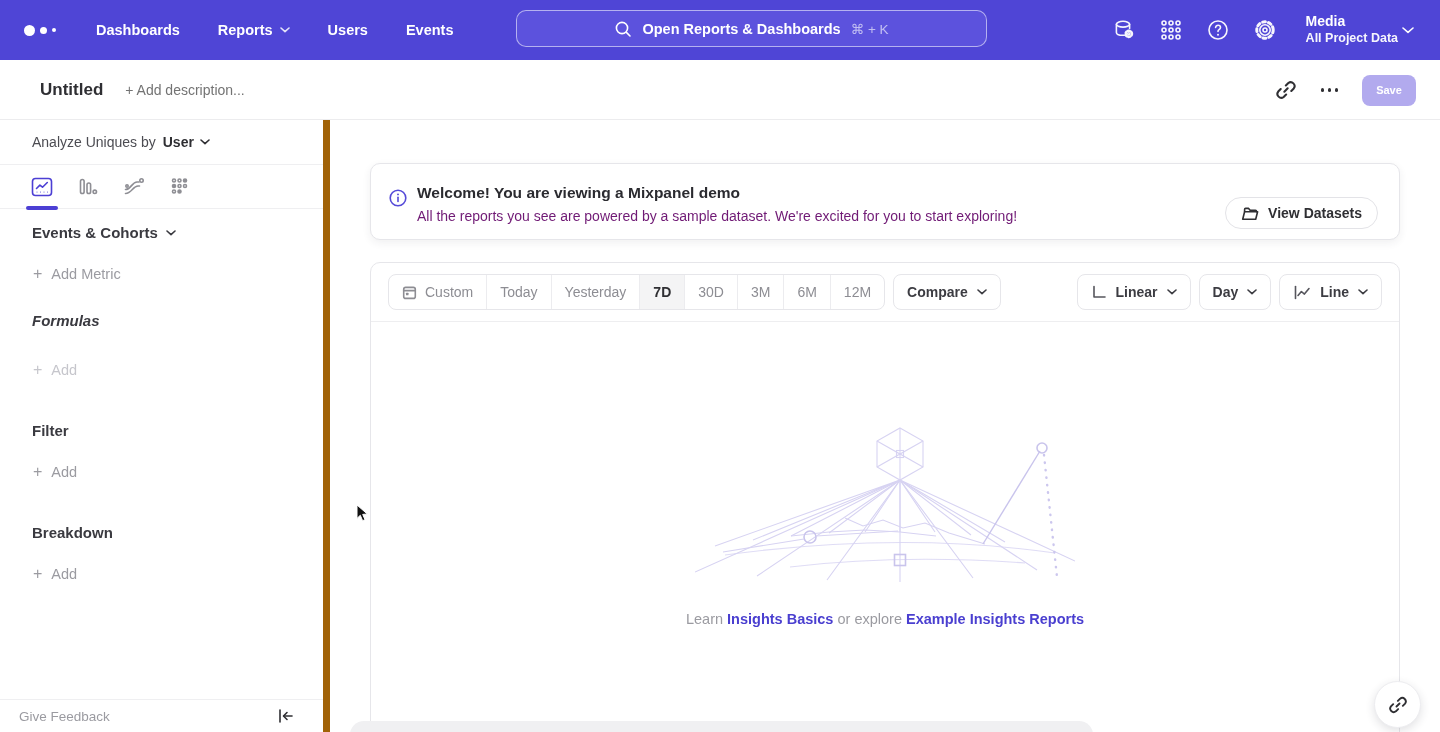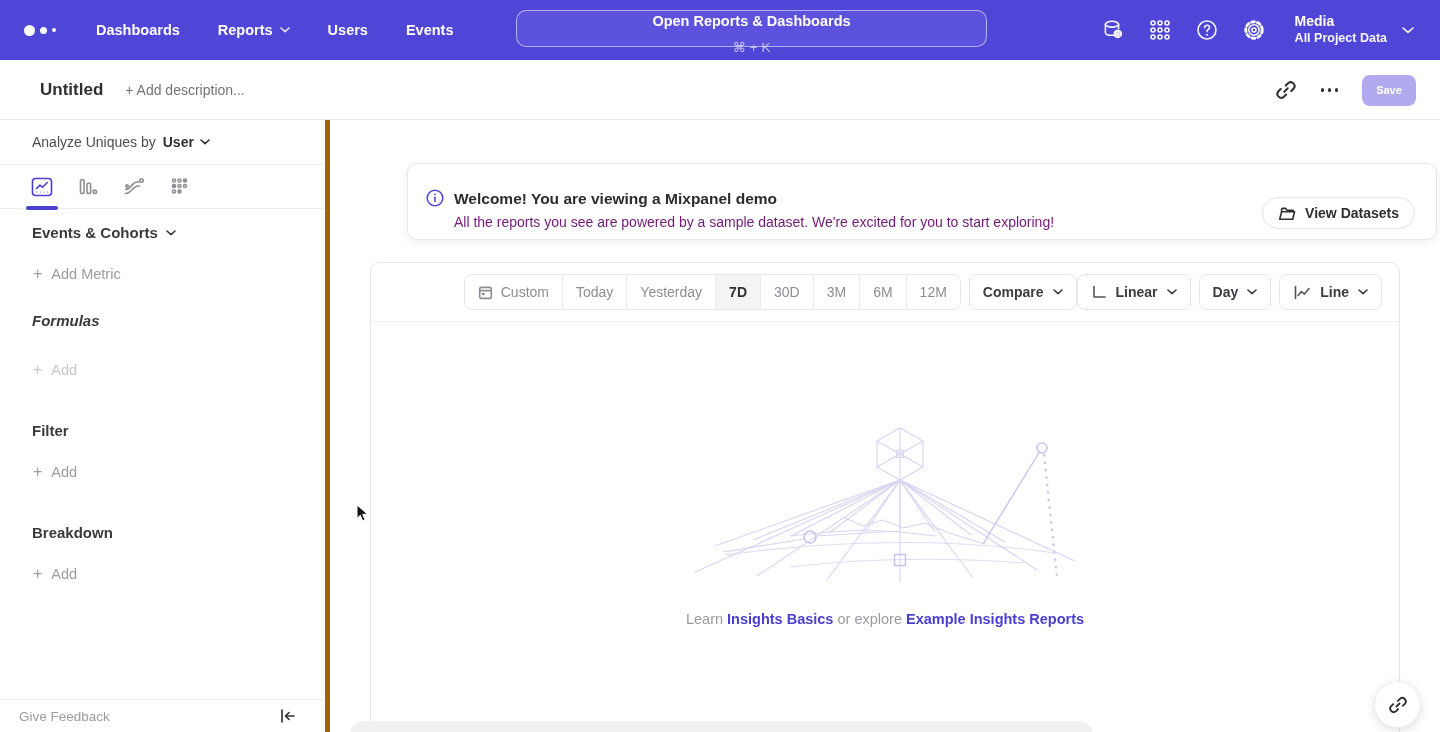--- a/index.html
+++ b/index.html
@@ -13,46 +13,46 @@
     display:flex; align-items:center; }
   .brand { display:flex; align-items:center; gap:5px; margin-left:24px; }
   .brand .d1{width:11px;height:11px;border-radius:50%;background:#fff;}
   .brand .d2{width:7px;height:7px;border-radius:50%;background:#fff;}
   .brand .d3{width:4px;height:4px;border-radius:50%;background:#fff;}
   .navitems { display:flex; align-items:center; gap:38px; margin-left:40px; }
   .navitem { color:#fff; font-size:14.5px; font-weight:700; display:flex; align-items:center; gap:7px; cursor:pointer; }
   .navitem svg { opacity:.85; }
   .searchbar { position:absolute; left:516px; top:10px; width:471px; height:37px;
     background:#5c52dd; border:1px solid rgba(255,255,255,.55); border-radius:10px;
-    display:flex; align-items:center; justify-content:center; gap:10px; color:#fff; cursor:text;flex-direction:column; }
+    display:flex; align-items:center; justify-content:center; gap:10px; color:#fff; cursor:text; }
   .searchbar .ph { font-size:14.5px; font-weight:700; }
   .searchbar .sc { font-size:13.5px; color:rgba(255,255,255,.62); font-weight:400; }
   .nav-right { position:absolute; right:0; top:0; height:60px; display:flex; align-items:center;
     gap:23px; padding-right:26px; color:#fff; }
   .nav-icon { width:24px; height:24px; color:#fff; opacity:.95; cursor:pointer; display:flex; align-items:center; justify-content:center; }
-  .project { display:flex; align-items:center; gap:15px; margin-left:6px; cursor:pointer; }
+  .project { display:flex; align-items:center; gap:4px; margin-left:6px; cursor:pointer; }
   .project .txt { display:flex; flex-direction:column; line-height:1.25; }
   .project .name { font-size:14px; font-weight:700; }
   .project .scope { font-size:12.5px; font-weight:700; opacity:.95; }
 
   
   .rheader { position:absolute; left:0; top:60px; width:1440px; height:60px; background:#fff;
     border-bottom:1px solid #ececee; display:flex; align-items:center; }
   .rtitle { margin-left:40px; font-size:17px; font-weight:700; color:#2f2f33; cursor:text; }
   .rdesc { margin-left:22px; font-size:14px; color:#737373; cursor:text; }
   .rheader-right { position:absolute; right:24px; top:0; height:60px; display:flex; align-items:center; gap:24px; }
   .hicon { width:22px; height:22px; color:#2f2f33; cursor:pointer; }
   .dots3 { display:flex; gap:3.5px; cursor:pointer; }
   .dots3 i { width:3.5px; height:3.5px; border-radius:50%; background:#2f2f33; }
   .savebtn { width:54px; height:31px; border:none; border-radius:8px; background:#b2aaee; color:#fff;
     font-size:11px; font-weight:700; font-family:inherit; cursor:pointer; }
 
   
   .sidebar { position:absolute; left:0; top:120px; width:330px; height:612px; background:#fff;
-    border-right:5px solid #a16207; }
+    border-right:7px solid #a16207; }
   .analyze-row { position:absolute; left:0; top:0; width:100%; height:45px; border-bottom:1px solid #efeff1;
     display:flex; align-items:center; padding-left:32px; gap:7px; }
   .analyze-label { font-size:14px; color:#4c4c52; }
   .analyze-val { font-size:14px; font-weight:700; color:#2f2f33; display:flex; align-items:center; gap:6px; cursor:pointer; color:#2f2f33; }
   .tabs-row { position:absolute; left:0; top:45px; width:100%; height:44px; border-bottom:1px solid #efeff1;
     display:flex; align-items:center; padding-left:30px; gap:22px; }
   .tab { position:relative; width:24px; height:44px; display:flex; align-items:center; justify-content:center;
     color:#8e8e94; cursor:pointer; }
   .tab.sel { color:#4c3fd4; }
   .tab.sel::after { content:""; position:absolute; left:-4px; right:-4px; bottom:-1px; height:4px;
@@ -65,31 +65,31 @@
   .addbtn.dim { color:#c6c6cc; cursor:default; }
   .feedback-row { position:absolute; left:0; bottom:0; width:100%; height:33px; border-top:1px solid #efeff1;
     display:flex; align-items:center; justify-content:space-between; padding:0 28px 0 19px; }
   .feedback-label { font-size:13.5px; color:#9b9ba1; cursor:pointer; }
   .collapse { width:18px; height:16px; color:#2f2f33; cursor:pointer; }
 
   
   .main { position:absolute; left:330px; top:120px; width:1110px; height:612px; background:#fff; }
   .card { position:absolute; background:#fff; border:1px solid #e6e6ea; border-radius:10px; }
   .banner { left:40px; top:43px; width:1030px; height:77px; box-shadow:0 3px 8px rgba(40,40,60,.07);
-    padding:26px 0 0 46px;margin-left:37px; }
+    padding:20px 0 0 46px; }
   .banner .info { position:absolute; left:18px; top:25px; color:#554ad8; }
   .banner-title { font-size:15.5px; font-weight:700; color:#2b2b30; }
   .banner-sub { margin-top:6px; font-size:14px; color:#701a75; }
   .viewds { position:absolute; right:21px; top:33px; height:32px; display:flex; align-items:center; gap:9px;
     border:1px solid #e3e3e7; border-radius:16px; padding:0 15px; background:#fff; font-size:14px;
     font-weight:700; color:#2f2f33; cursor:pointer; font-family:inherit; }
 
   .chartcard { left:40px; top:142px; width:1030px; height:600px; }
   .controls { height:59px; border-bottom:1px solid #eeeef0; display:flex; align-items:center;
-    justify-content:flex-end; padding:0 17px; }
+    justify-content:space-between; padding:0 17px; }
   .ctrl-left, .ctrl-right { display:flex; align-items:center; gap:8px; }
   .seg { display:flex; align-items:stretch; height:36px; border:1px solid #e6e6ea; border-radius:8px; overflow:hidden; }
   .seg > div { display:flex; align-items:center; gap:8px; padding:0 13px; font-size:14px; color:#8d8d93;
     border-right:1px solid #ececef; cursor:pointer; white-space:nowrap; }
   .seg > div:last-child { border-right:none; }
   .seg > div.sel { background:#f4f4f5; color:#2f2f33; font-weight:700; }
   .pillbtn { height:36px; display:flex; align-items:center; gap:9px; border:1px solid #e6e6ea; border-radius:8px;
     padding:0 13px; background:#fff; font-size:14px; font-weight:700; color:#3c3c42; cursor:pointer; font-family:inherit; }
   .pillbtn .cicon { color:#55555c; }
 

